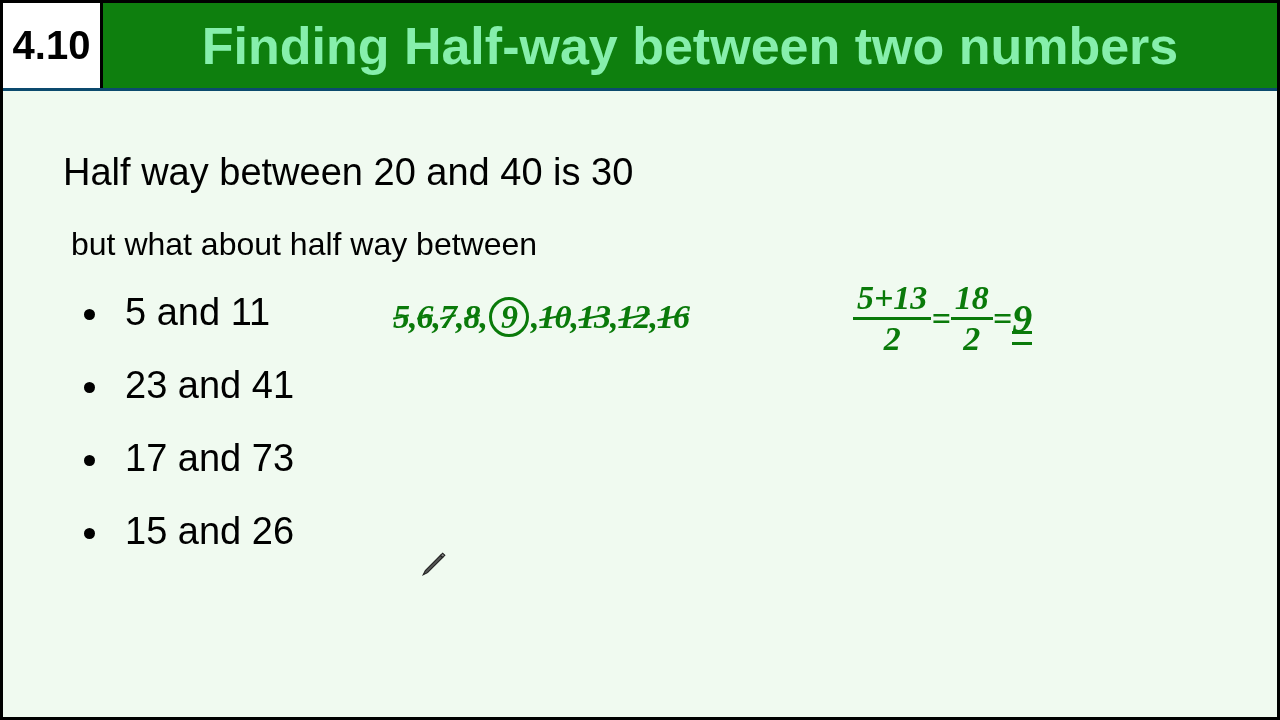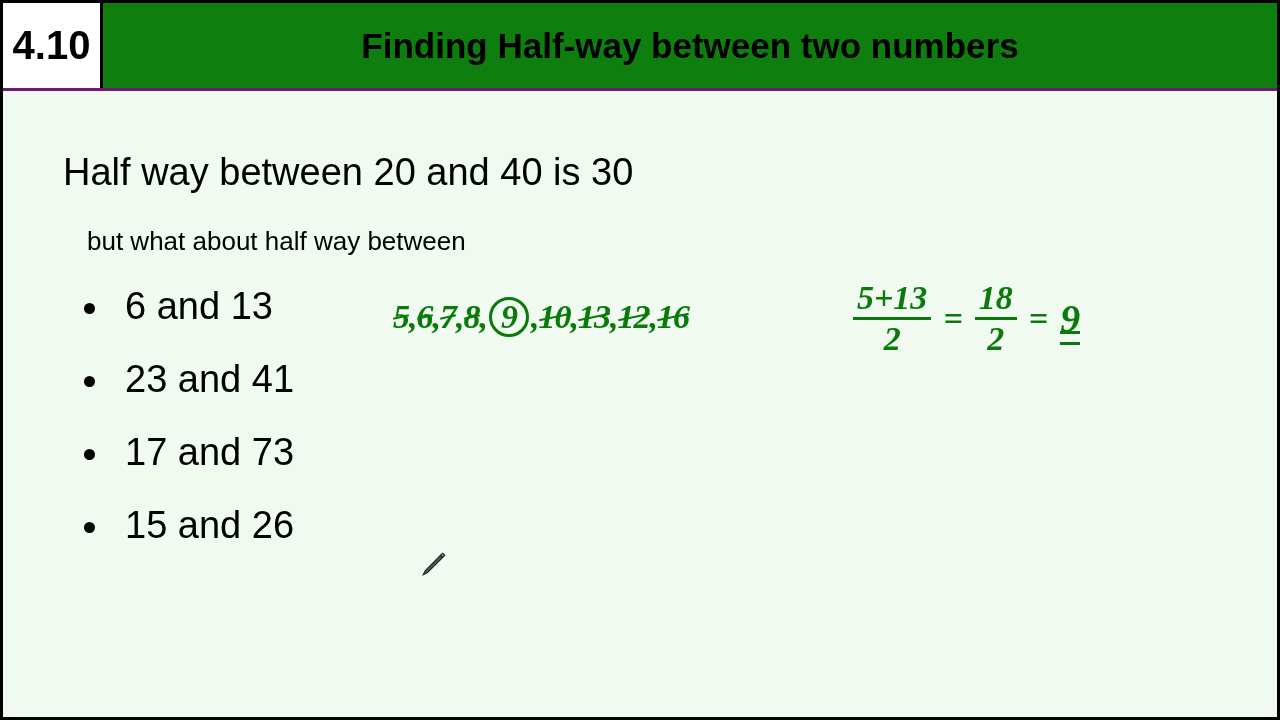--- a/index.html
+++ b/index.html
@@ -11,21 +11,21 @@
   .slide {
     width: 1280px;
     height: 720px;
     position: relative;
     background: #f0faf0;
     border: 3px solid #000;
   }
   .header {
     display: flex;
     height: 88px;
-    border-bottom: 3px solid #701a75;
+    border-bottom: 3px solid #0c4a6e;
   }
   .hbox-left, .hbox-right {
     width: 100px;
     background: #ffffff;
     display: flex;
     align-items: center;
     justify-content: center;
     font-size: 40px;
     font-weight: bold;
     color: #000;
@@ -34,38 +34,38 @@
   .hbox-right {
     border-right: none;
     border-left: 3px solid #000;
   }
   .htitle {
     flex: 1;
     background: #0e7f0e;
     display: flex;
     align-items: center;
     justify-content: center;
-    font-size: 35px;
+    font-size: 52px;
     font-weight: bold;
-    color: #000000;
+    color: #86efac;
   }
   .content {
     position: relative;
     padding: 60px 57px 0 60px;
     height: calc(100% - 88px);
   }
   .line1 {
     font-size: 38px;
     color: #000;
     margin-bottom: 32px;
   }
   .line2 {
-    font-size: 26px;
-    color: #000;
-    margin-left: 24px;
+    font-size: 32px;
+    color: #000;
+    margin-left: 8px;
     margin-bottom: 28px;
   }
   ul.bullets {
     list-style: disc;
     margin-left: 50px;
   }
   ul.bullets li {
     font-size: 38px;
     color: #000;
     margin-bottom: 30px;
@@ -105,21 +105,20 @@
     align-items: center;
     justify-content: center;
     margin: 0 2px;
     font-style: italic;
   }
   .hand-eq {
     left: 850px;
     top: 190px;
     display: flex;
     align-items: center;
-    gap: 12px;
   }
   .frac {
     display: inline-flex;
     flex-direction: column;
     align-items: center;
     line-height: 1;
   }
   .frac .num, .frac .den { padding: 0 4px; font-style: italic; }
   .frac .bar {
     width: 100%;
@@ -159,21 +158,21 @@
     <div class="hbox-left">4.10</div>
     <div class="htitle">Finding Half-way between two numbers</div>
   </div>
 
   <div class="content">
 
     <div class="line1">Half way between 20 and 40 is 30</div>
     <div class="line2">but what about half way between</div>
 
     <ul class="bullets">
-      <li>6 and 13</li>
+      <li>5 and 11</li>
       <li>23 and 41</li>
       <li>17 and 73</li>
       <li>15 and 26</li>
     </ul>
 
     <div class="hand hand-list">
       <span class="seq">
         <span class="strike">5</span>,
         <span class="strike">6</span>,
         <span class="strike">7</span>,

